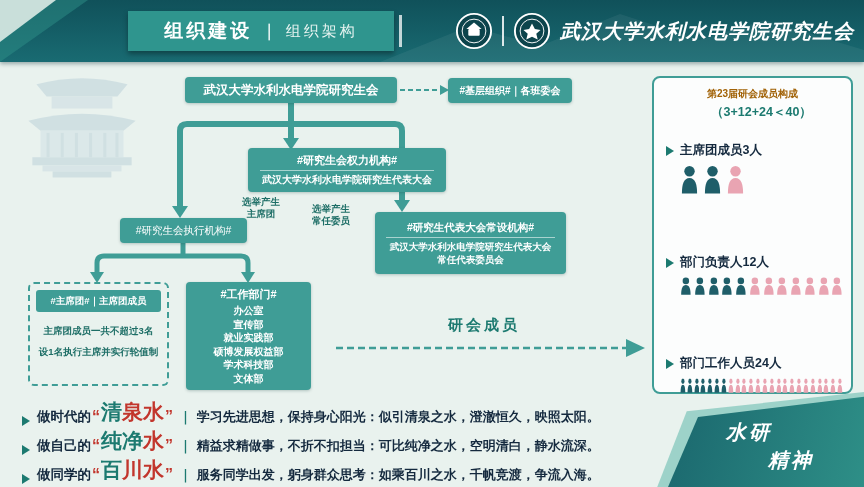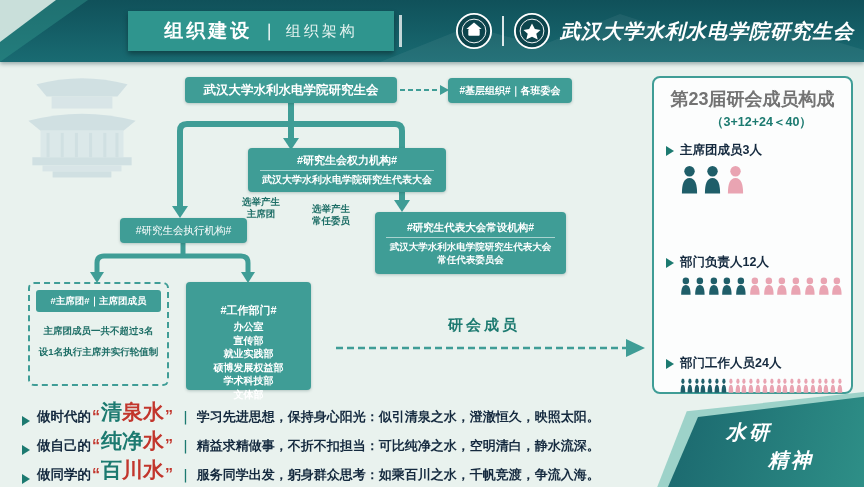--- a/index.html
+++ b/index.html
@@ -49,30 +49,30 @@
   .elect-label{position:absolute;z-index:2;font-size:9.5px;font-weight:bold;color:#1d6e66;
                text-align:center;line-height:12px;}
   #elect-left{left:230px;top:196px;width:62px;}
   #elect-right{left:300px;top:203px;width:62px;}
   #presidium{position:absolute;left:28px;top:282px;width:141px;height:104px;border:2px dashed #3f9d96;
              border-radius:6px;z-index:2;box-sizing:border-box;}
   #presidium .phead{position:absolute;left:6px;right:6px;top:6px;height:22px;background:#3f9d96;color:#fff;
              font-size:9.5px;font-weight:bold;display:flex;align-items:center;justify-content:center;border-radius:3px;}
   #presidium .pnote{position:absolute;left:2px;right:2px;top:36px;color:#1d6e66;font-size:9.5px;
              font-weight:bold;line-height:21px;text-align:center;}
-  #dept-box{left:186px;top:282px;width:125px;height:108px;justify-content:flex-start;padding-top:21px;}
+  #dept-box{left:186px;top:282px;width:125px;height:108px;justify-content:flex-start;padding-top:5px;}
   #dept-box .tag{font-size:11px;font-weight:bold;margin-bottom:2px;}
   .dept-item{font-size:10px;font-weight:bold;line-height:13.5px;}
   #members-label{position:absolute;left:448px;top:316px;font-size:15px;font-weight:bold;color:#1c7a70;
                  letter-spacing:3px;z-index:2;}
 
   
   #panel{position:absolute;left:652px;top:76px;width:201px;height:318px;background:#fcfdfd;
          border:2px solid #3f9d96;border-radius:8px;z-index:2;box-sizing:border-box;}
-  #panel .ptitle{margin-top:9px;text-align:center;color:#737373;font-size:18px;font-weight:bold;}
+  #panel .ptitle{margin-top:9px;text-align:center;color:#a16207;font-size:10px;font-weight:bold;}
   #panel .psub{text-align:center;color:#1c7a70;font-size:12.5px;font-weight:bold;margin-top:3px;margin-left:18px;}
   #panel .pbody{position:absolute;left:12px;right:8px;top:64px;display:flex;flex-direction:column;gap:60px;}
   .glabel{display:flex;align-items:center;gap:6px;color:#14293e;font-size:12.5px;font-weight:bold;}
   .tri{width:0;height:0;border-left:8px solid #1c7a70;border-top:5px solid transparent;
        border-bottom:5px solid transparent;display:inline-block;flex:none;}
   .icons{display:flex;align-items:flex-end;margin-top:6px;margin-left:14px;}
   .icons-lg{gap:4px}.icons-lg .person{width:19px;height:29px;}
   .icons-md{gap:2px}.icons-md .person{width:12px;height:18px;}
   .icons-sm{gap:1px}.icons-sm .person{width:6.3px;height:15px;}
 

